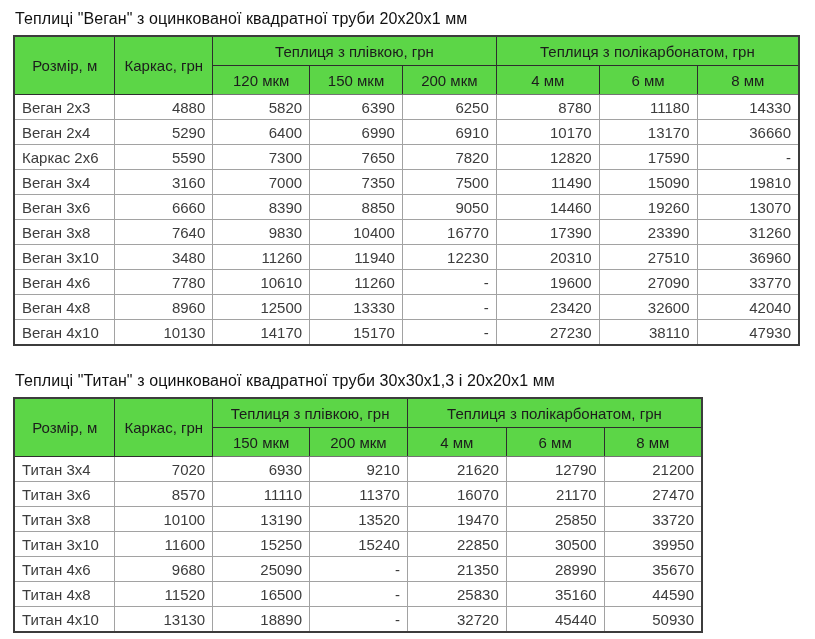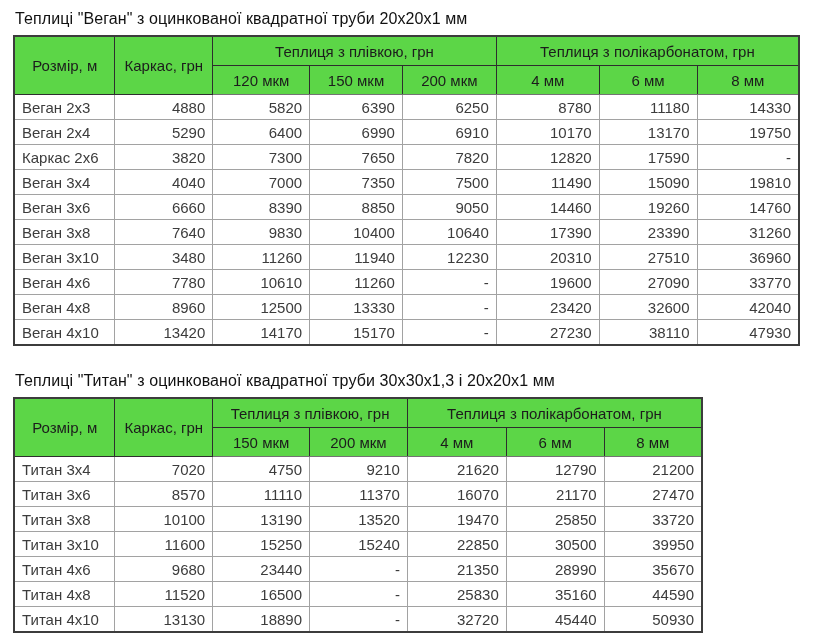--- a/index.html
+++ b/index.html
@@ -98,58 +98,58 @@
             <td class="num">14330</td>
           </tr>
           <tr>
             <td class="row-name">Веган 2х4</td>
             <td class="num">5290</td>
             <td class="num">6400</td>
             <td class="num">6990</td>
             <td class="num">6910</td>
             <td class="num">10170</td>
             <td class="num">13170</td>
-            <td class="num">19750</td>
+            <td class="num">36660</td>
           </tr>
           <tr>
             <td class="row-name">Каркас 2х6</td>
-            <td class="num">3820</td>
+            <td class="num">5590</td>
             <td class="num">7300</td>
             <td class="num">7650</td>
             <td class="num">7820</td>
             <td class="num">12820</td>
             <td class="num">17590</td>
             <td class="num">-</td>
           </tr>
           <tr>
             <td class="row-name">Веган 3х4</td>
-            <td class="num">4040</td>
+            <td class="num">3160</td>
             <td class="num">7000</td>
             <td class="num">7350</td>
             <td class="num">7500</td>
             <td class="num">11490</td>
             <td class="num">15090</td>
             <td class="num">19810</td>
           </tr>
           <tr>
             <td class="row-name">Веган 3х6</td>
             <td class="num">6660</td>
             <td class="num">8390</td>
             <td class="num">8850</td>
             <td class="num">9050</td>
             <td class="num">14460</td>
             <td class="num">19260</td>
-            <td class="num">14760</td>
+            <td class="num">13070</td>
           </tr>
           <tr>
             <td class="row-name">Веган 3х8</td>
             <td class="num">7640</td>
             <td class="num">9830</td>
             <td class="num">10400</td>
-            <td class="num">10640</td>
+            <td class="num">16770</td>
             <td class="num">17390</td>
             <td class="num">23390</td>
             <td class="num">31260</td>
           </tr>
           <tr>
             <td class="row-name">Веган 3х10</td>
             <td class="num">3480</td>
             <td class="num">11260</td>
             <td class="num">11940</td>
             <td class="num">12230</td>
@@ -172,21 +172,21 @@
             <td class="num">8960</td>
             <td class="num">12500</td>
             <td class="num">13330</td>
             <td class="num">-</td>
             <td class="num">23420</td>
             <td class="num">32600</td>
             <td class="num">42040</td>
           </tr>
           <tr>
             <td class="row-name">Веган 4х10</td>
-            <td class="num">13420</td>
+            <td class="num">10130</td>
             <td class="num">14170</td>
             <td class="num">15170</td>
             <td class="num">-</td>
             <td class="num">27230</td>
             <td class="num">38110</td>
             <td class="num">47930</td>
           </tr>
         </tbody>
       </table>
   </section>
@@ -215,21 +215,21 @@
             <th>200 мкм</th>
             <th>4 мм</th>
             <th>6 мм</th>
             <th>8 мм</th>
           </tr>
         </thead>
         <tbody>
           <tr>
             <td class="row-name">Титан 3х4</td>
             <td class="num">7020</td>
-            <td class="num">4750</td>
+            <td class="num">6930</td>
             <td class="num">9210</td>
             <td class="num">21620</td>
             <td class="num">12790</td>
             <td class="num">21200</td>
           </tr>
           <tr>
             <td class="row-name">Титан 3х6</td>
             <td class="num">8570</td>
             <td class="num">11110</td>
             <td class="num">11370</td>
@@ -251,21 +251,21 @@
             <td class="num">11600</td>
             <td class="num">15250</td>
             <td class="num">15240</td>
             <td class="num">22850</td>
             <td class="num">30500</td>
             <td class="num">39950</td>
           </tr>
           <tr>
             <td class="row-name">Титан 4х6</td>
             <td class="num">9680</td>
-            <td class="num">23440</td>
+            <td class="num">25090</td>
             <td class="num">-</td>
             <td class="num">21350</td>
             <td class="num">28990</td>
             <td class="num">35670</td>
           </tr>
           <tr>
             <td class="row-name">Титан 4х8</td>
             <td class="num">11520</td>
             <td class="num">16500</td>
             <td class="num">-</td>

